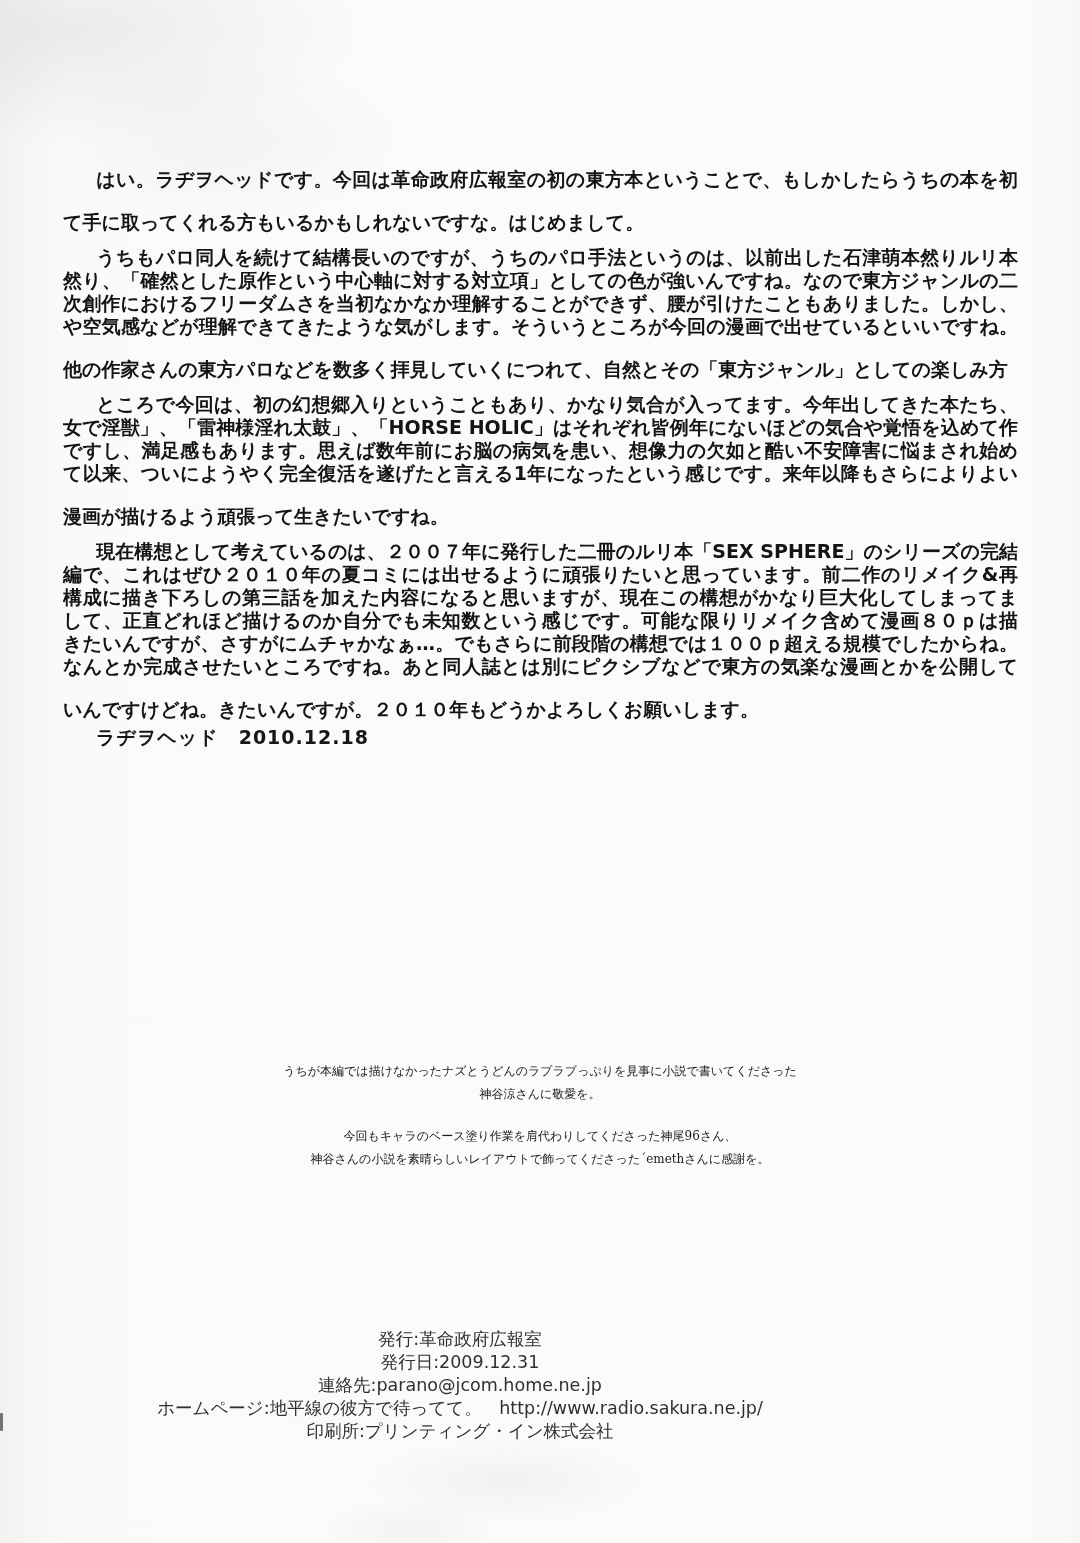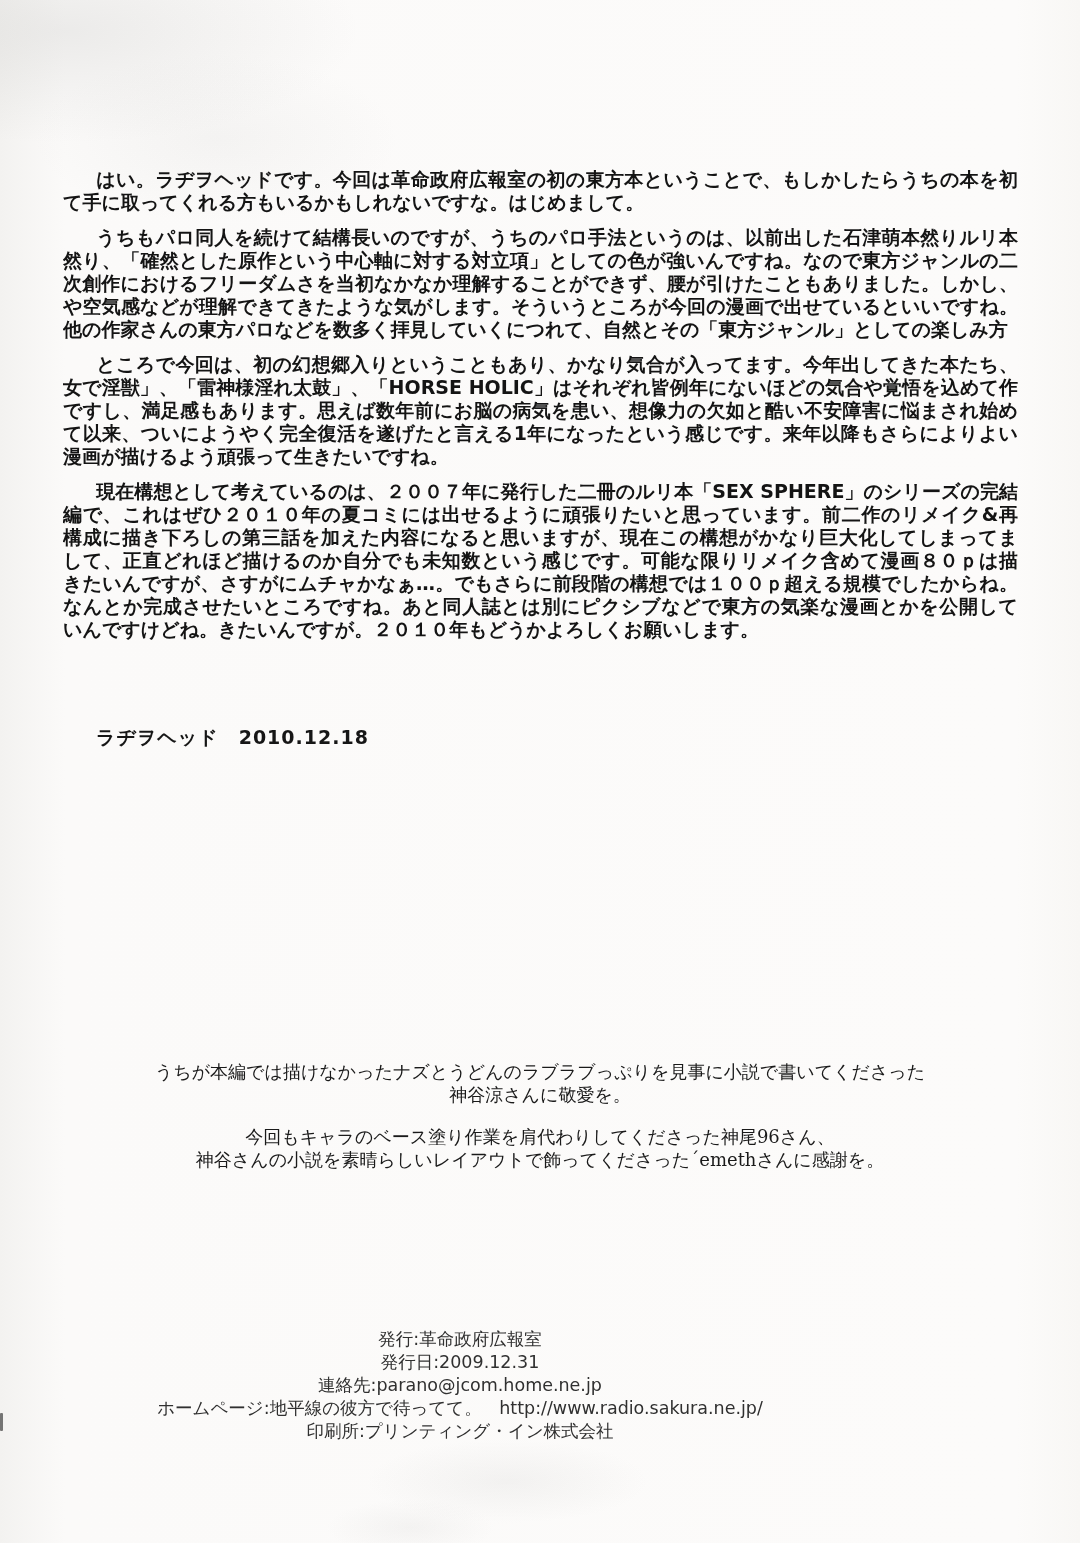--- a/index.html
+++ b/index.html
@@ -36,35 +36,35 @@
     color: #141414;
     -webkit-font-smoothing: antialiased;
   }
   .afterword .para { margin: 0 0 12px 0; }
   .afterword .line {
     text-align: justify;
     text-align-last: justify;
     height: 23px; overflow: hidden;
   }
   .afterword .para .line:first-child { text-indent: 1.75em; }
-  .afterword .para .line:last-child { text-align-last: left; }
+  .afterword .para .line:last-child { text-align-last: left; margin-top: 20px; }
 
   
   .signature {
     position: absolute; left: 96px; top: 725px;
     font-family: "DejaVu Sans", "Liberation Sans", sans-serif;
     font-weight: 700; font-size: 19px; color: #161616;
     letter-spacing: 1px;
   }
 
   
   .acks {
     position: absolute; left: 0; top: 1060px; width: 1080px;
     font-family: "DejaVu Serif", "Liberation Serif", serif;
-    font-size: 18px; line-height: 23px; color: #1a1a1a;
+    font-size: 12px; line-height: 23px; color: #1a1a1a;
     font-weight: 500;
   }
   .acks .ack-group { margin: 0 0 19px 0; }
   .acks .line { text-align: center; }
 
   
   .colophon {
     position: absolute; left: 0; top: 1328px; width: 920px;
     font-family: "DejaVu Sans", "Liberation Sans", sans-serif;
     font-weight: 500;

